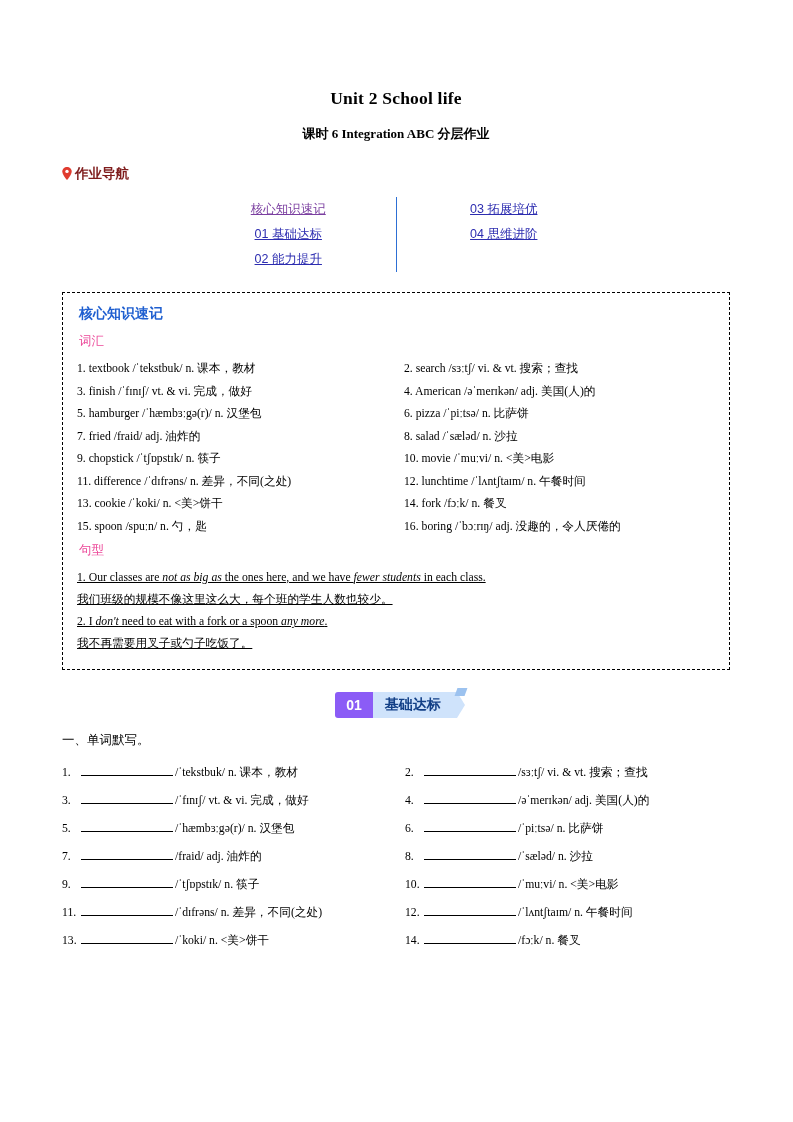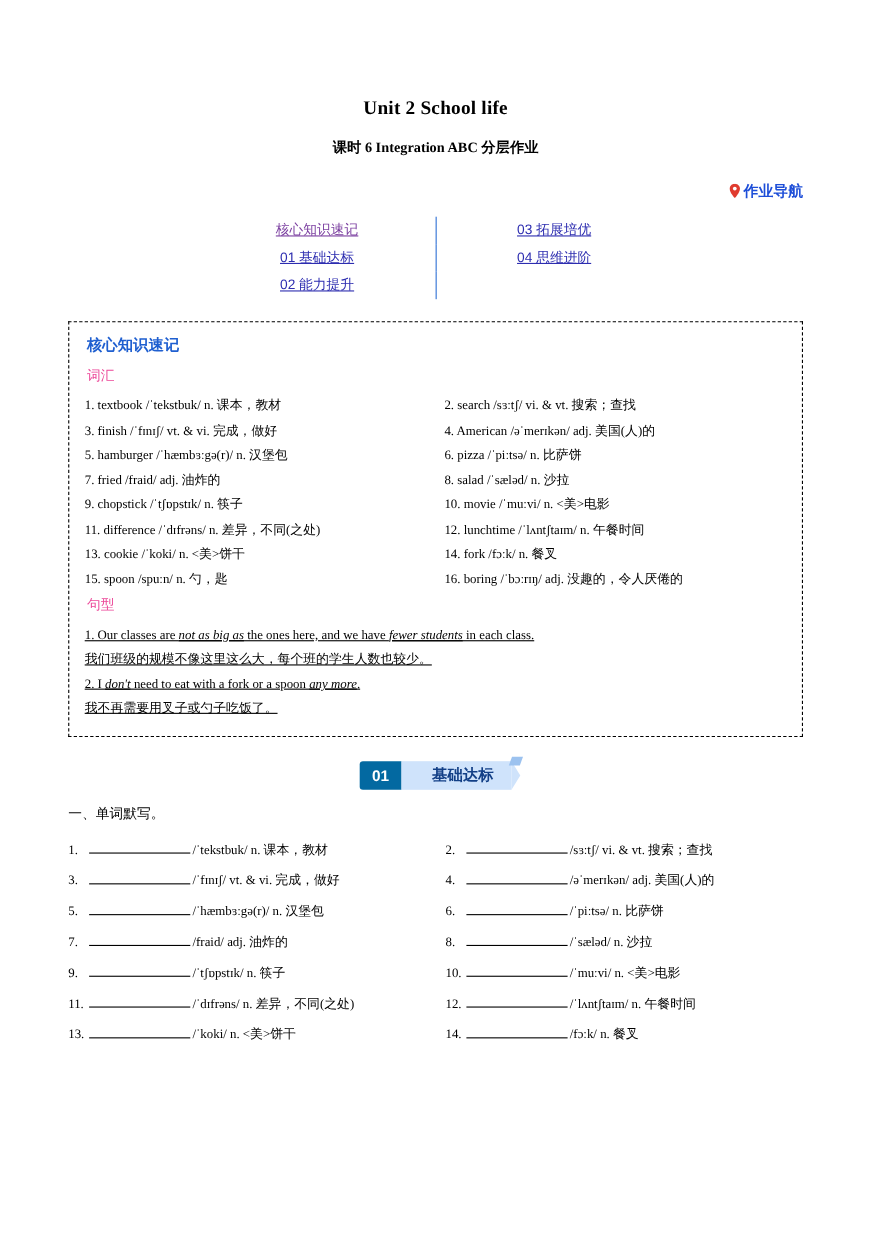--- a/index.html
+++ b/index.html
@@ -39,22 +39,22 @@
   }
   .doc-subtitle {
     text-align: center;
     font-size: 13px;
     font-weight: bold;
     font-family: "Liberation Serif", serif;
     margin: 0 0 22px 0;
   }
   
   .nav-head {
-    text-align: right;
-    color: #1d4ed8;
+    text-align: left;
+    color: #7f1d1d;
     font-weight: bold;
     font-size: 13.5px;
     font-family: Liberation Serif, serif;
     margin-bottom: 14px;
   }
   .pin {
     display: inline-block;
     position: relative;
     width: 10px;
     height: 13px;
@@ -134,39 +134,39 @@
     justify-content: center;
     margin: 22px 0 14px 0;
   }
   .banner {
     display: inline-flex;
     align-items: stretch;
     height: 26px;
     position: relative;
   }
   .banner-num {
-    background: #0369a1;
+    background: #8b5cf6;
     color: #ffffff;
     font-weight: bold;
     font-size: 14px;
     font-family: "Liberation Sans", sans-serif;
     display: flex;
     align-items: center;
     padding: 0 11px;
     border-radius: 3px 0 0 3px;
   }
   .banner-text {
     background: #cfe3fb;
     color: #123f86;
     font-weight: bold;
     font-size: 14px;
     font-family: "Liberation Sans", sans-serif;
     display: flex;
     align-items: center;
-    padding: 0 16px 0 28px;
+    padding: 0 16px 0 12px;
     position: relative;
   }
   .banner-text:after {
     content: "";
     position: absolute;
     right: -8px;
     top: 0;
     width: 0; height: 0;
     border-top: 13px solid transparent;
     border-bottom: 13px solid transparent;

